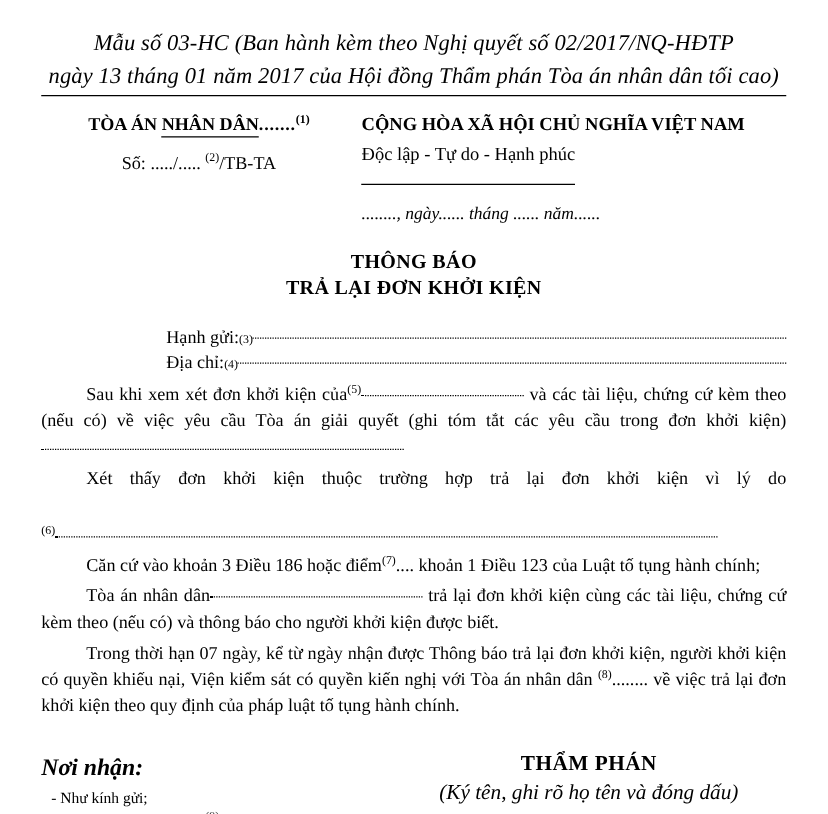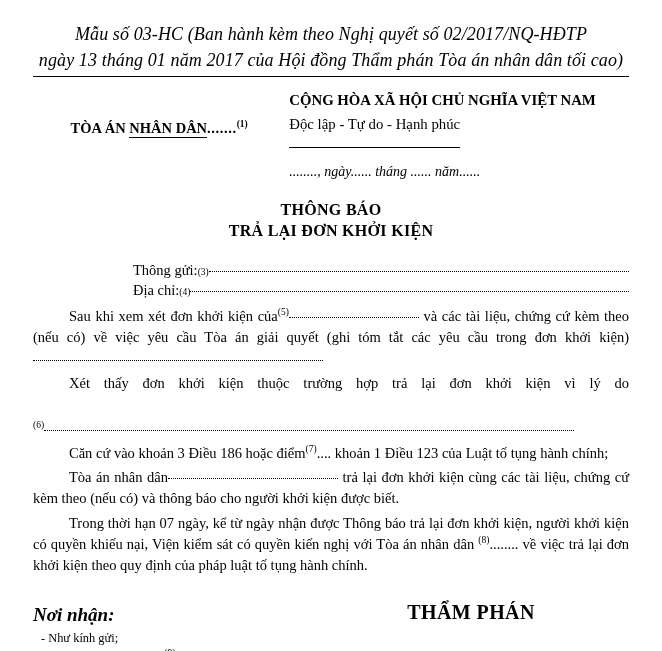--- a/index.html
+++ b/index.html
@@ -44,21 +44,20 @@
   .header {
     display: flex;
     align-items: flex-start;
     margin-top: 15px;
   }
   .header-left {
     width: 43%;
     text-align: center;
     padding-right: 4px;
     box-sizing: border-box;
-    margin-top: 28px;
   }
   .header-right {
     width: 57%;
     text-align: left;
     box-sizing: border-box;
   }
   .court-name {
     font-weight: bold;
     font-size: 14.5px;
     white-space: nowrap;
@@ -169,21 +168,21 @@
     font-style: italic;
     font-size: 19px;
   }
   .recv-item {
     padding-left: 8px;
     white-space: nowrap;
   }
   .footer-right {
     width: 53%;
     text-align: center;
-    font-size: 20px;
+    font-size: 17px;
   }
   .signer {
     font-weight: bold;
     letter-spacing: 0.4px;
   }
   .signer-note {
     font-style: italic;
     margin-top: 3px;
   }
 </style>
@@ -195,38 +194,39 @@
   <div class="form-note">
     <span class="form-note-line">Mẫu số 03-HC (Ban hành kèm theo Nghị quyết số 02/2017/NQ-HĐTP</span>
     <span class="form-note-line">ngày 13 tháng 01 năm 2017 của Hội đồng Thẩm phán Tòa án nhân dân tối cao)</span>
   </div>
   <hr class="rule">
 
   <div class="header">
 
     <div class="header-left">
       <div class="court-name"><span>TÒA ÁN </span><span class="uline">NHÂN DÂN</span><span class="dots-inline">.......</span><span class="sup">(1)</span></div>
+      <div class="so-line"><span>Số: ...../..... </span><span class="sup">(2)</span><span>/TB-TA</span></div>
     </div>
 
     <div class="header-right">
       <div class="nation">CỘNG HÒA XÃ HỘI CHỦ NGHĨA VIỆT NAM</div>
       <div class="motto">Độc lập - Tự do - Hạnh phúc</div>
       <div class="date-line">........, ngày...... tháng ...... năm......</div>
     </div>
 
   </div>
 
   <div class="title">
     <span class="title-line">THÔNG BÁO</span>
     <span class="title-line">TRẢ LẠI ĐƠN KHỞI KIỆN</span>
   </div>
 
   <div class="recipient">
     <div class="recipient-row">
-      <span>Thông gửi:</span>
+      <span>Hạnh gửi:</span>
         <span class="sup">(3)</span>
       <span class="leader"></span>
     </div>
     <div class="recipient-row">
       <span>Địa chỉ: </span>
         <span class="sup">(4)</span>
       <span class="leader"></span>
     </div>
   </div>
 
@@ -249,17 +249,18 @@
 
     <div class="footer-left">
       <div class="recv-title">Nơi nhận:</div>
       <div class="recv-item"><span>- Như kính gửi;</span></div>
       <div class="recv-item"><span>- Viện kiểm sát nhân dân</span><span class="sup">(9)</span><span>....;</span></div>
       <div class="recv-item"><span>- Lưu hồ sơ vụ án.</span></div>
     </div>
 
     <div class="footer-right">
       <div class="signer">THẨM PHÁN</div>
+      <div class="signer-note">(Ký tên, ghi rõ họ tên và đóng dấu)</div>
     </div>
 
   </div>
 
 </div>
 
 </body></html>

